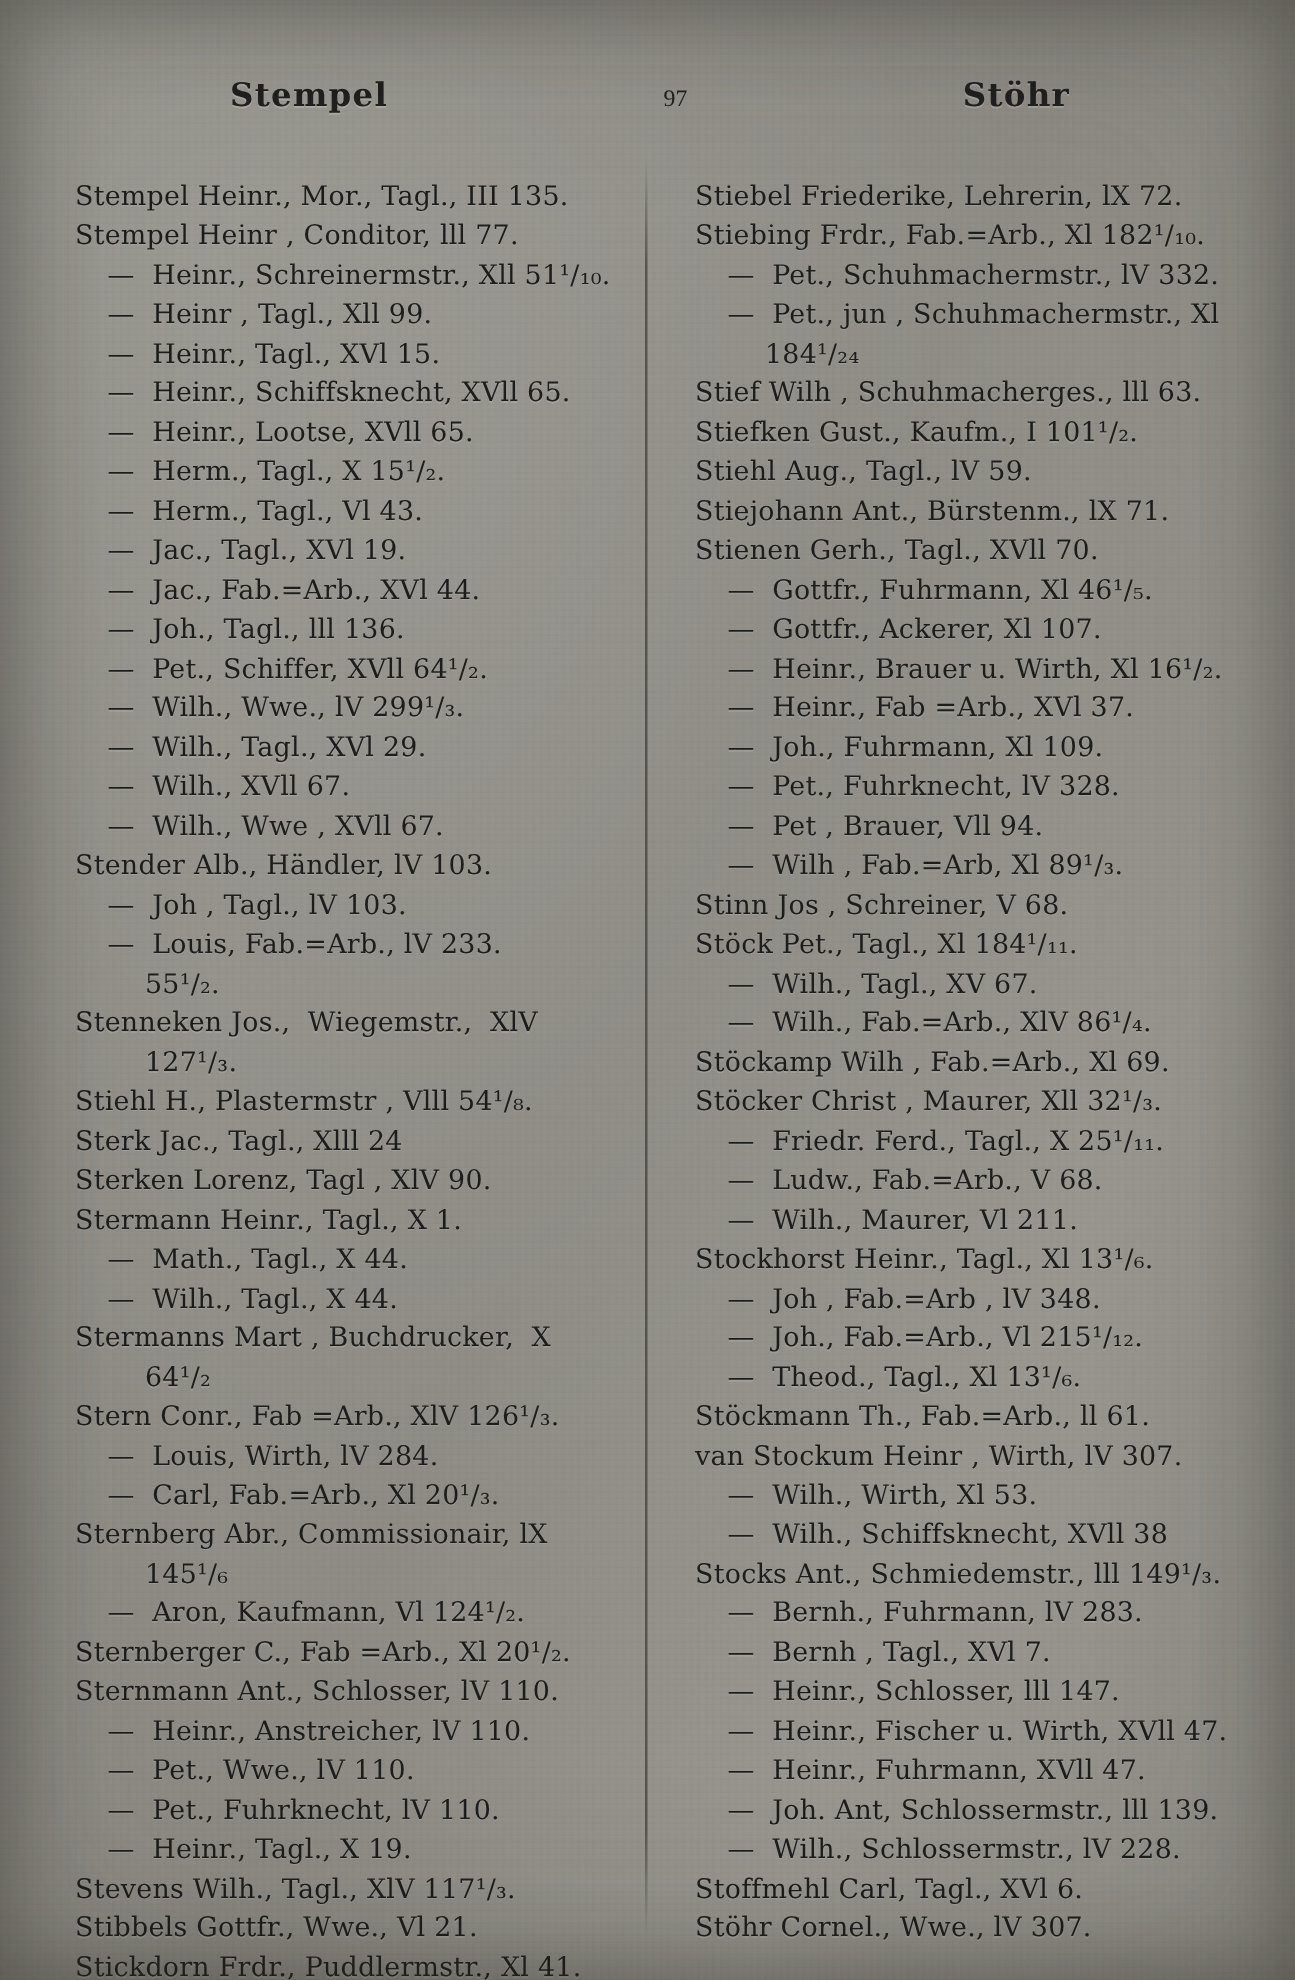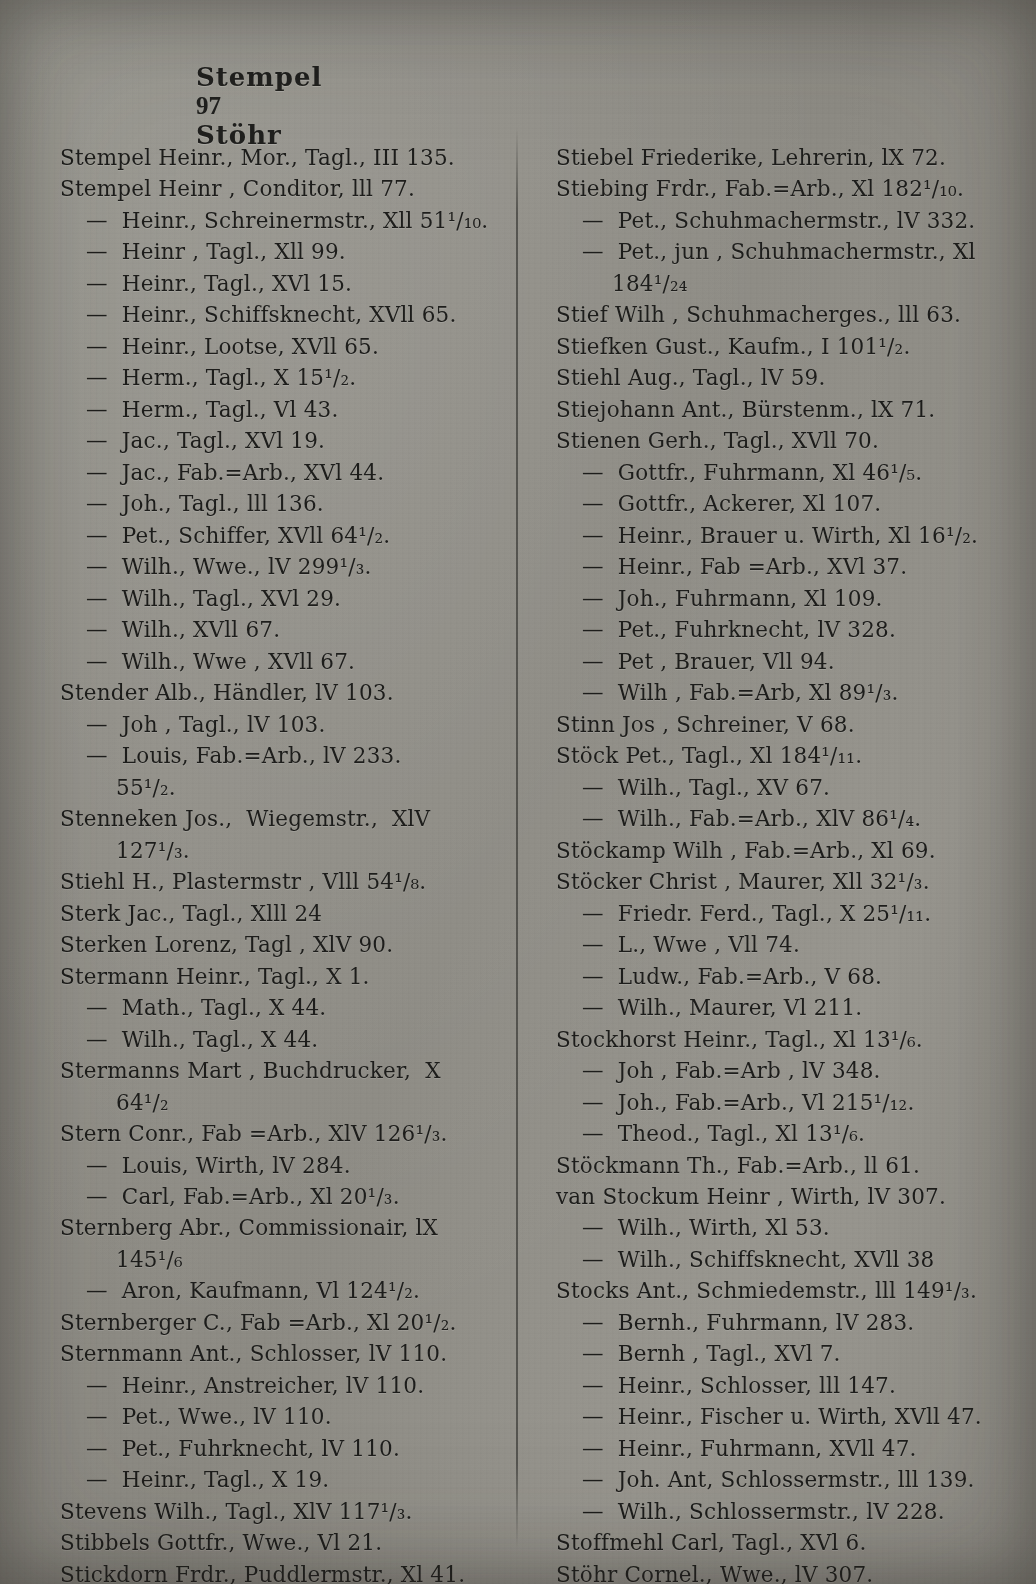--- a/index.html
+++ b/index.html
@@ -36,39 +36,38 @@
   .edge-shadow {
     position: absolute;
     inset: 0;
     pointer-events: none;
     box-shadow: inset 0 0 70px rgba(40,38,34,0.45), inset 0 0 160px rgba(40,38,34,0.22);
   }
 
   .header {
     position: absolute;
     top: 62px;
-    left: 196px;
+    left: 184px;
     right: 180px;
     display: flex;
     justify-content: space-between;
     align-items: baseline;
     color: #20201e;
-    flex-direction: column;
   }
   .header .hdr-left,
   .header .hdr-right {
     font-size: 26px;
     letter-spacing: 1px;
     font-family: "DejaVu Serif", serif;
     font-weight: 600;
     text-shadow: 0 1px 0 rgba(255,255,255,0.18);
   }
   .header .hdr-center {
-    font-size: 25px;
-    font-weight: 700;
+    font-size: 19px;
+    font-weight: 400;
     font-family: "Liberation Serif", serif;
   }
 
   .columns {
     position: absolute;
     top: 122px;
     left: 60px;
     right: 44px;
     bottom: 20px;
     display: flex;
@@ -195,21 +194,20 @@
         <div class="entry blur sub">—  Pet., Fuhrknecht, lV 328.</div>
         <div class="entry blur sub">—  Pet , Brauer, Vll 94.</div>
         <div class="entry blur sub">—  Wilh , Fab.=Arb, Xl 89¹/₃.</div>
         <div class="entry blur head">Stinn Jos , Schreiner, V 68.</div>
         <div class="entry blur head">Stöck Pet., Tagl., Xl 184¹/₁₁.</div>
         <div class="entry blur sub">—  Wilh., Tagl., XV 67.</div>
         <div class="entry blur sub">—  Wilh., Fab.=Arb., XlV 86¹/₄.</div>
         <div class="entry blur head">Stöckamp Wilh , Fab.=Arb., Xl 69.</div>
         <div class="entry blur head">Stöcker Christ , Maurer, Xll 32¹/₃.</div>
         <div class="entry blur sub">—  Friedr. Ferd., Tagl., X 25¹/₁₁.</div>
-        <div class="entry blur sub">—  L., Wwe , Vll 74.</div>
         <div class="entry blur sub">—  Ludw., Fab.=Arb., V 68.</div>
         <div class="entry blur sub">—  Wilh., Maurer, Vl 211.</div>
         <div class="entry blur head">Stockhorst Heinr., Tagl., Xl 13¹/₆.</div>
         <div class="entry blur sub">—  Joh , Fab.=Arb , lV 348.</div>
         <div class="entry blur sub">—  Joh., Fab.=Arb., Vl 215¹/₁₂.</div>
         <div class="entry blur sub">—  Theod., Tagl., Xl 13¹/₆.</div>
         <div class="entry blur head">Stöckmann Th., Fab.=Arb., ll 61.</div>
         <div class="entry blur head">van Stockum Heinr , Wirth, lV 307.</div>
         <div class="entry blur sub">—  Wilh., Wirth, Xl 53.</div>
         <div class="entry blur sub">—  Wilh., Schiffsknecht, XVll 38</div>

